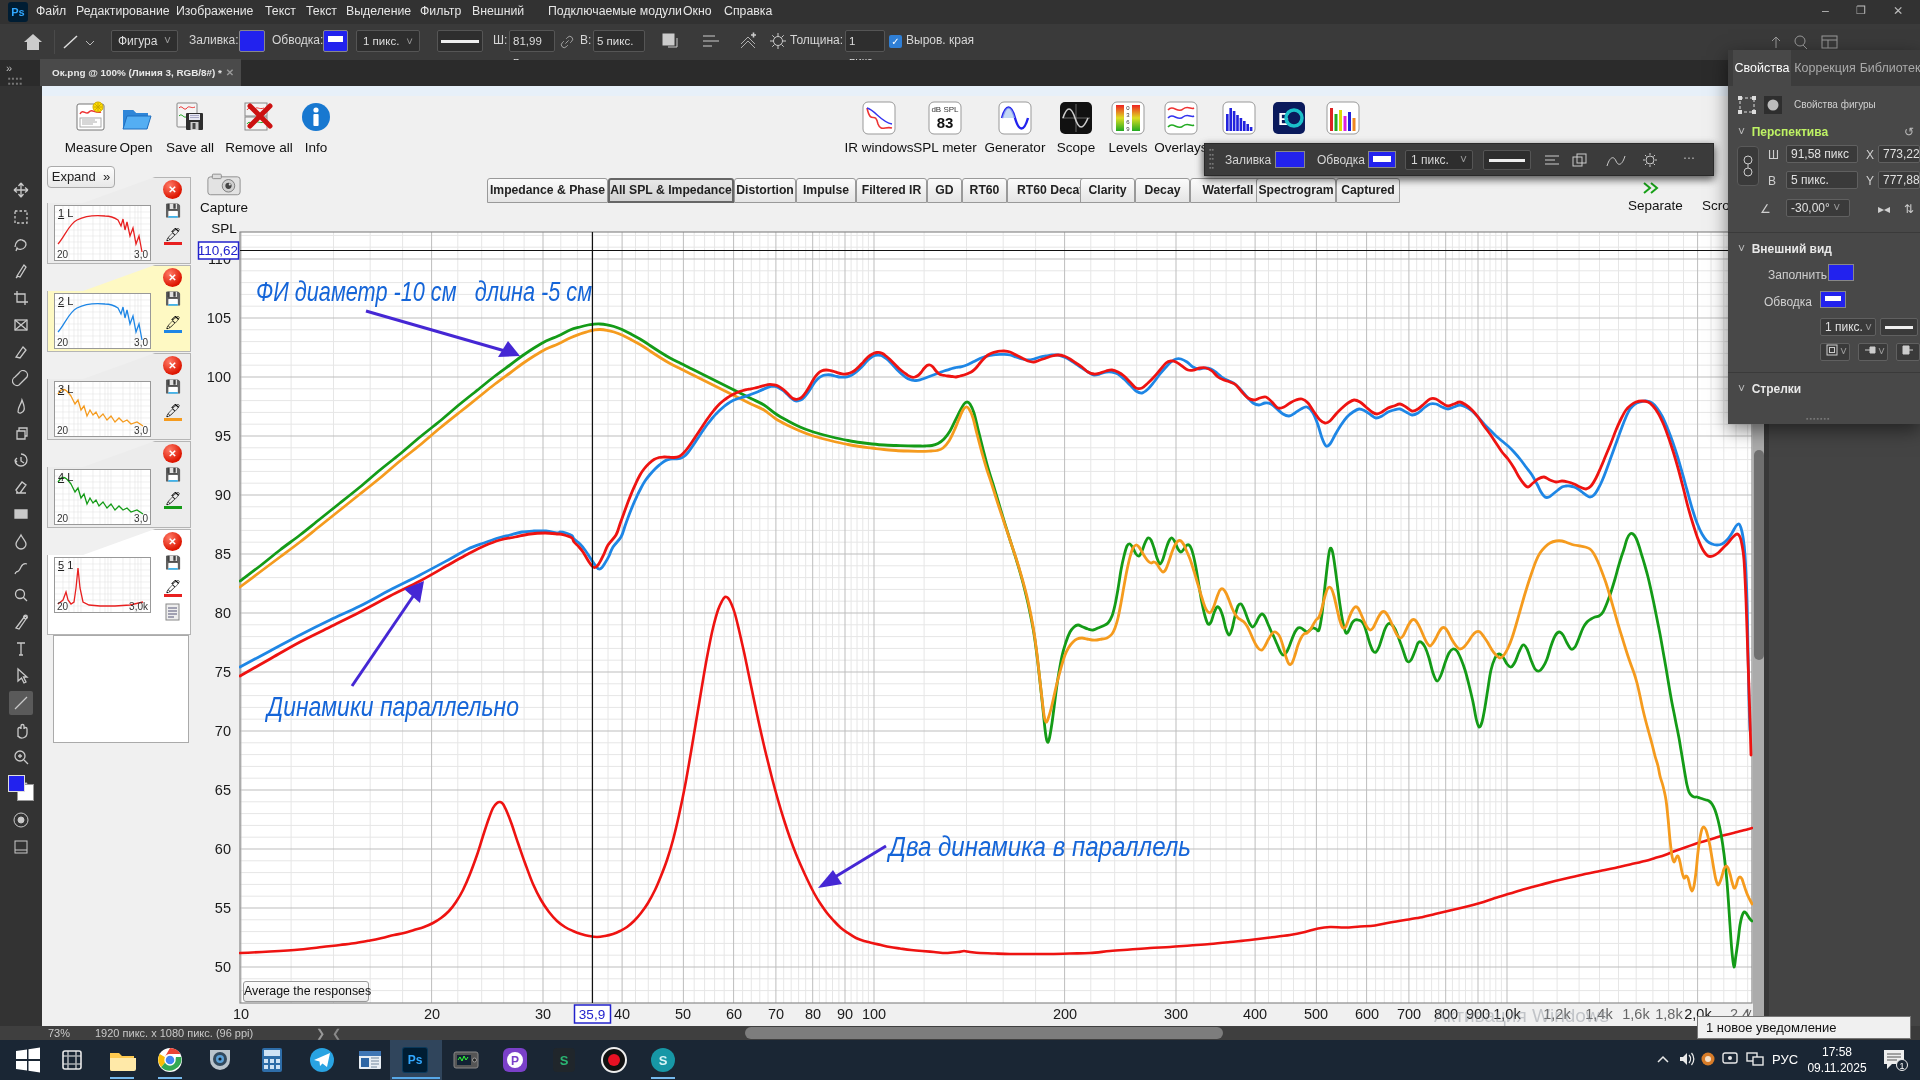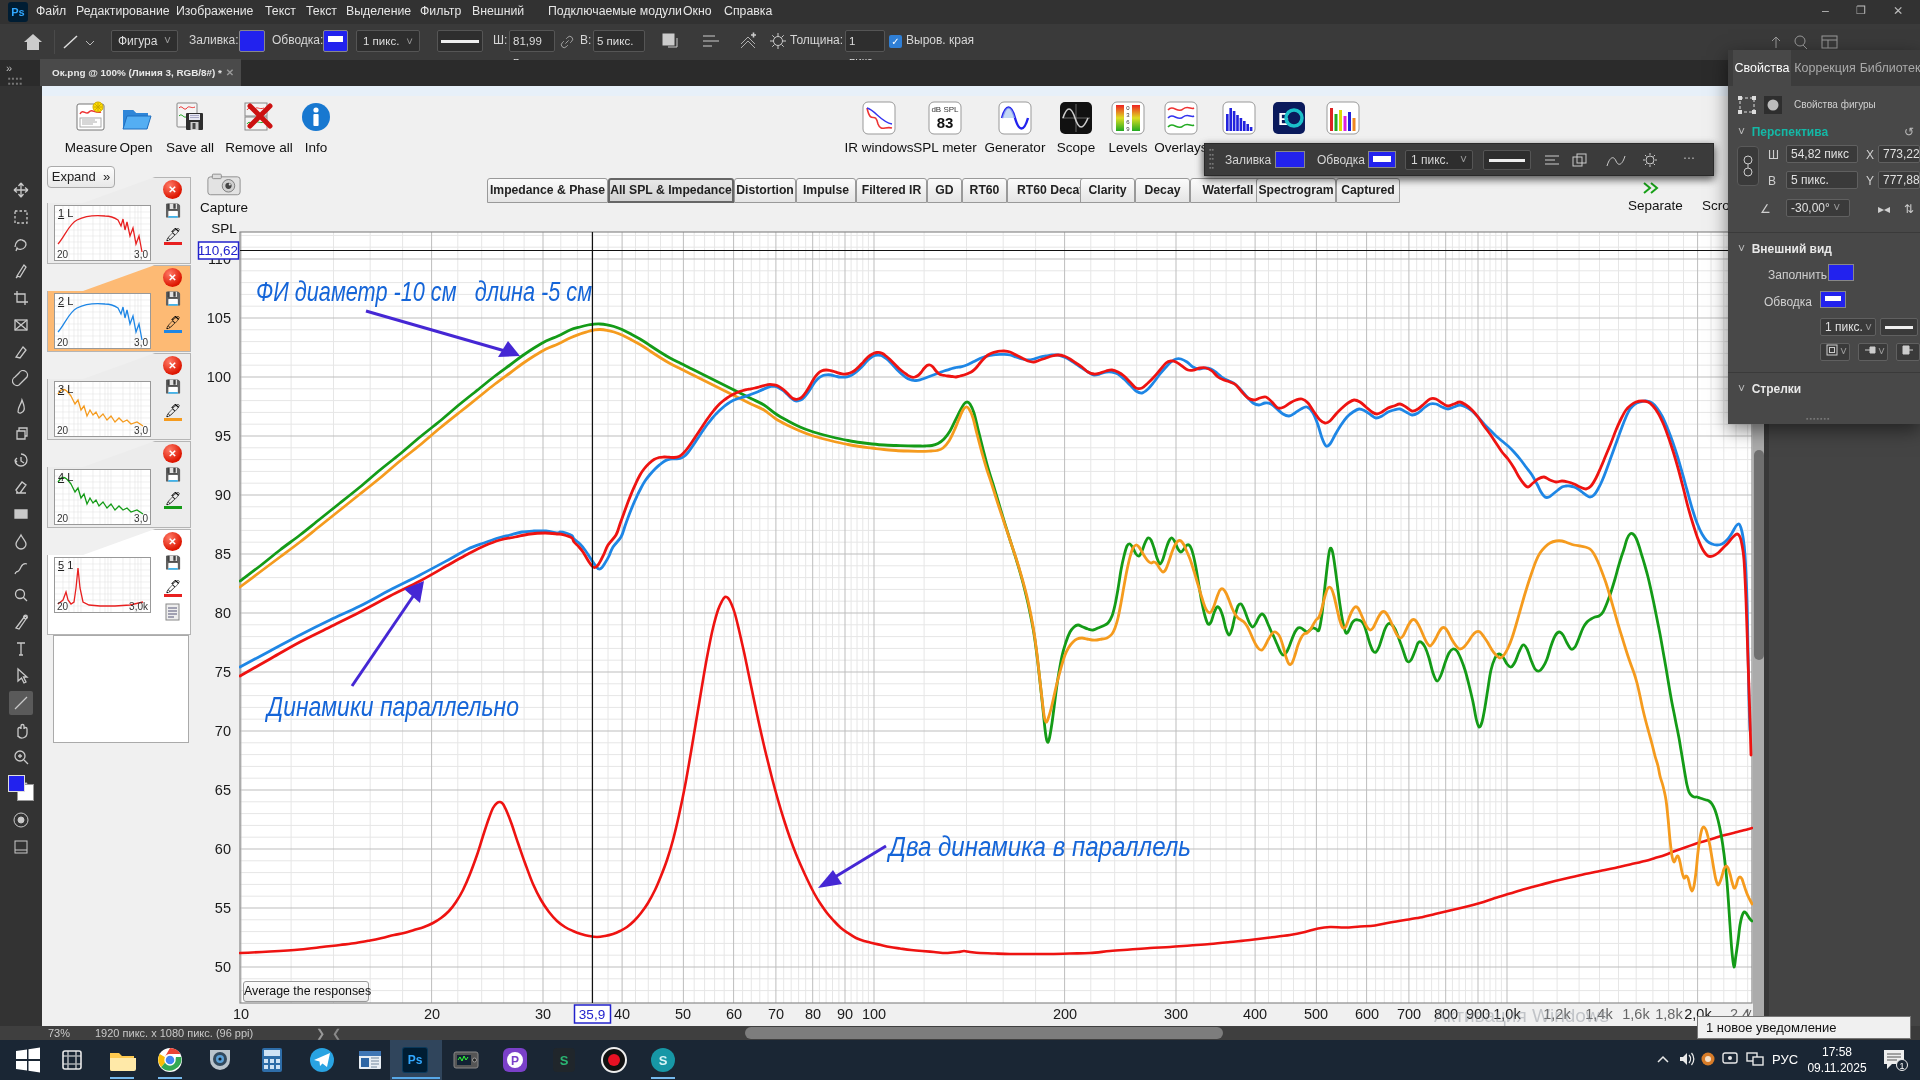--- a/index.html
+++ b/index.html
@@ -244,21 +244,21 @@
         <path d="M0 36H95" stroke="#e6e6e6" stroke-width=".6"></path>
         <path d="M0 42H95" stroke="#e6e6e6" stroke-width=".6"></path>
         <path d="M0 48H95" stroke="#e6e6e6" stroke-width=".6"></path>
         <path d="M3 38 C10 30 14 18 22 14 C30 10 40 9 50 10 C56 10 60 12 63 14 L66 20 L68 13 L70 24 L72 16 L75 30 L78 22 L81 38 L84 30 L87 46" stroke="#e82020" stroke-width="1.3" fill="none"></path>
       </svg>
    <span class="t20">20</span><span class="t3k">3,0</span></div>
 </div>
 <div class="xbtn" style="top:180px">✕</div>
 <div class="mic save" style="top:203px">💾</div>
 <div class="mic pen" style="top:227px;border-bottom:3px solid #e82020">🖊</div>
-<div class="card" style="top:265px;background:#fdba74">
+<div class="card" style="top:265px;background:#fef9c3">
  <div class="cardtab"></div>
  <div class="thumb"><span class="tl"><u>2</u> L</span><svg width="95" height="54" viewBox="0 0 95 54">
         <path d="M8 0V54" stroke="#e2e2e2" stroke-width=".6"></path>
         <path d="M14 0V54" stroke="#e2e2e2" stroke-width=".6"></path>
         <path d="M19 0V54" stroke="#e2e2e2" stroke-width=".6"></path>
         <path d="M23 0V54" stroke="#e2e2e2" stroke-width=".6"></path>
         <path d="M26 0V54" stroke="#e2e2e2" stroke-width=".6"></path>
         <path d="M38 0V54" stroke="#e2e2e2" stroke-width=".6"></path>
         <path d="M45 0V54" stroke="#e2e2e2" stroke-width=".6"></path>
         <path d="M50 0V54" stroke="#e2e2e2" stroke-width=".6"></path>
@@ -738,30 +738,30 @@
         <rect x="2.5" y="2.5" width="3" height="3" fill="#ddd"></rect>
         <rect x="16.5" y="2.5" width="3" height="3" fill="#ddd"></rect>
         <rect x="2.5" y="16.5" width="3" height="3" fill="#ddd"></rect>
         <rect x="16.5" y="16.5" width="3" height="3" fill="#ddd"></rect>
       </svg></div>
  <div class="prow" style="left:34px;top:44px"><svg width="22" height="22" viewBox="0 0 22 22">
         <rect x="2" y="2" width="18" height="18" fill="#2e2e2e"></rect>
         <circle cx="11" cy="11" r="5.5" fill="#bbb"></circle>
       </svg></div>
  <div class="prow" style="left:66px;top:49px;font-size:10px">Свойства фигуры</div>
- <div class="prow" style="left:10px;top:75px;color:#bbb">˅&nbsp; <b style="color:#14b8a6">Перспектива</b></div>
+ <div class="prow" style="left:10px;top:75px;color:#bbb">˅&nbsp; <b style="color:#bef264">Перспектива</b></div>
  <div class="prow" style="left:176px;top:75px;color:#bbb">↺</div>
  <div style="position:absolute;left:9px;top:96px;width:22px;height:40px;background:#3a3a3a;border:1px solid #5a5a5a;border-radius:4px">
    <svg width="20" height="38" viewBox="0 0 20 38" stroke="#ccc" fill="none">
         <circle cx="10" cy="13" r="4"></circle>
         <circle cx="10" cy="25" r="4"></circle>
         <path d="M10 17v4"></path>
       </svg></div>
  <div class="prow" style="left:40px;top:98px">Ш</div>
- <div class="pbox" style="left:58px;top:95px;width:72px">54,82 пикс</div>
+ <div class="pbox" style="left:58px;top:95px;width:72px">91,58 пикс</div>
  <div class="prow" style="left:138px;top:98px">X</div>
  <div class="pbox" style="left:150px;top:95px;width:42px;overflow:hidden">773,22 пи</div>
  <div class="prow" style="left:40px;top:124px">В</div>
  <div class="pbox" style="left:58px;top:121px;width:72px">5 пикс.</div>
  <div class="prow" style="left:138px;top:124px">Y</div>
  <div class="pbox" style="left:150px;top:121px;width:42px;overflow:hidden">777,88 пи</div>
  <div class="prow" style="left:32px;top:152px">∠</div>
  <div class="pbox" style="left:58px;top:149px;width:64px">-30,00° <span style="color:#999">˅</span></div>
  <div class="prow" style="left:150px;top:152px">▸◂</div>
  <div class="prow" style="left:176px;top:152px">⇅</div>

